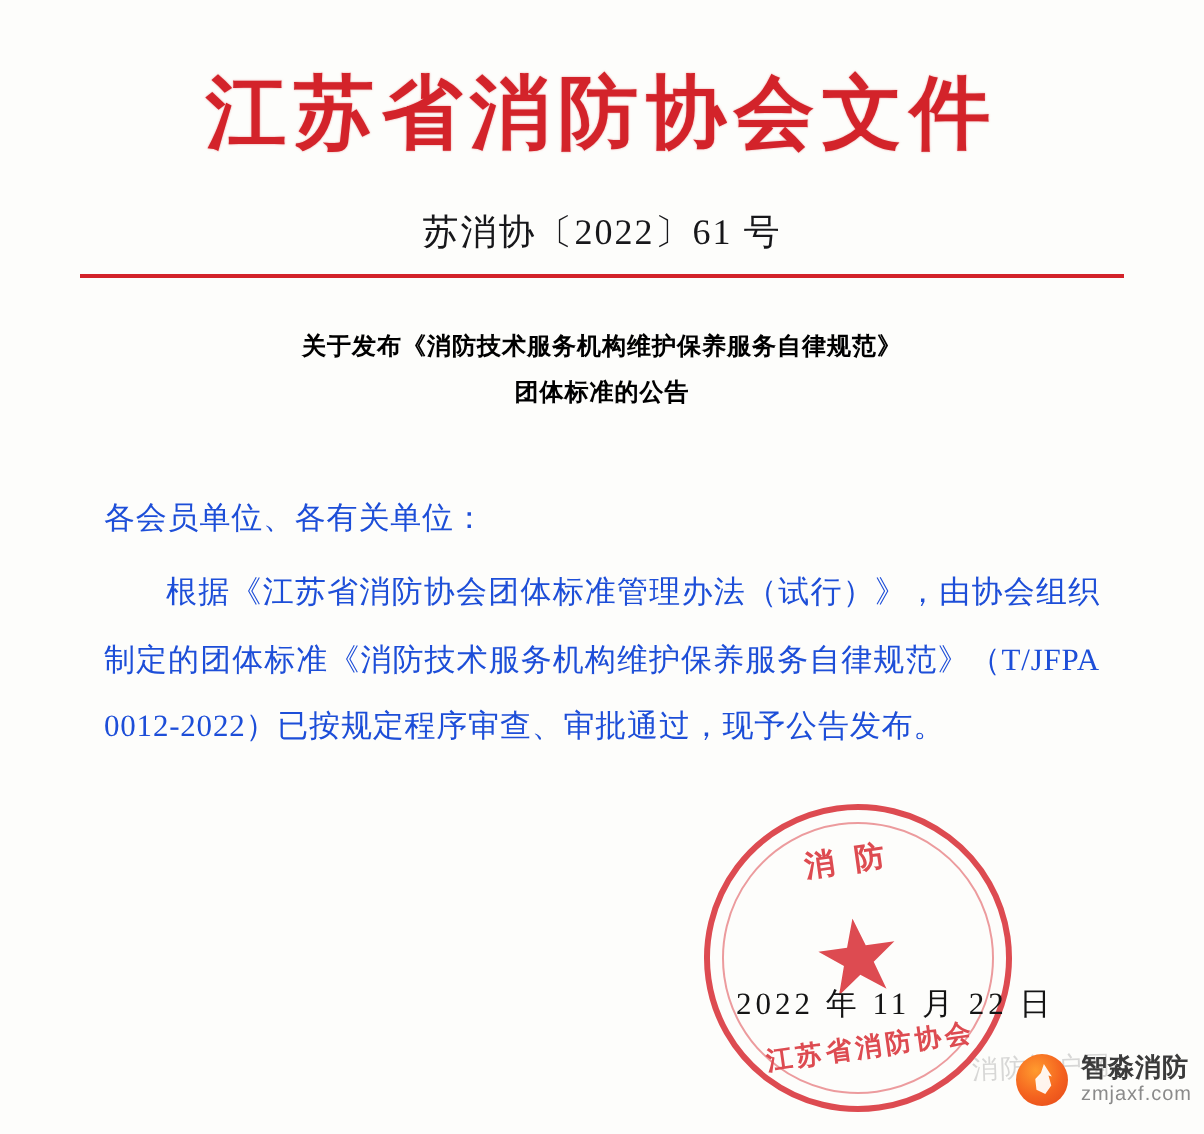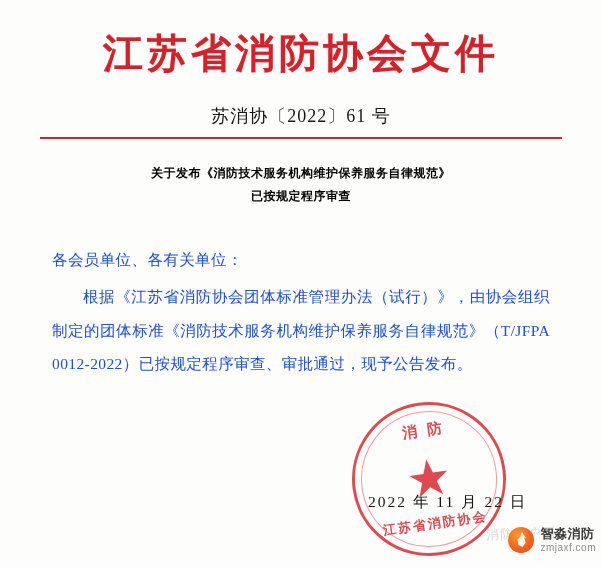--- a/index.html
+++ b/index.html
@@ -24,21 +24,21 @@
 
   
   .masthead {
     position: absolute;
     top: 34px;
     left: 0;
     right: 0;
     text-align: center;
   }
   .masthead-title {
-    font-family: Liberation Mono, monospace;
+    font-family: Liberation Sans, sans-serif;
     font-size: 40px;
     font-weight: 700;
     letter-spacing: 4px;
     color: #d3232a;
     line-height: 1.15;
     white-space: nowrap;
     text-shadow: 0 0 1px rgba(211,35,42,0.5);
   }
 
   .doc-number {
@@ -227,21 +227,21 @@
   <div class="masthead">
     <div class="masthead-title">江苏省消防协会文件</div>
   </div>
 
   <div class="doc-number">苏消协〔2022〕61 号</div>
 
   <div class="red-rule"></div>
 
   <div class="doc-title">
     <span class="line1">关于发布《消防技术服务机构维护保养服务自律规范》</span>
-    <span class="line2">已按规定程序审查</span>
+    <span class="line2">团体标准的公告</span>
   </div>
 
   <div class="body-block">
     <p class="salutation">各会员单位、各有关单位：</p>
     <p class="para">根据《江苏省消防协会团体标准管理办法（试行）》，由协会组织制定的团体标准《消防技术服务机构维护保养服务自律规范》（T/JFPA 0012-2022）已按规定程序审查、审批通过，现予公告发布。</p>
   </div>
 
   <div class="seal">
     <div class="seal-inner"></div>
     <div class="seal-text-top">消防</div>

